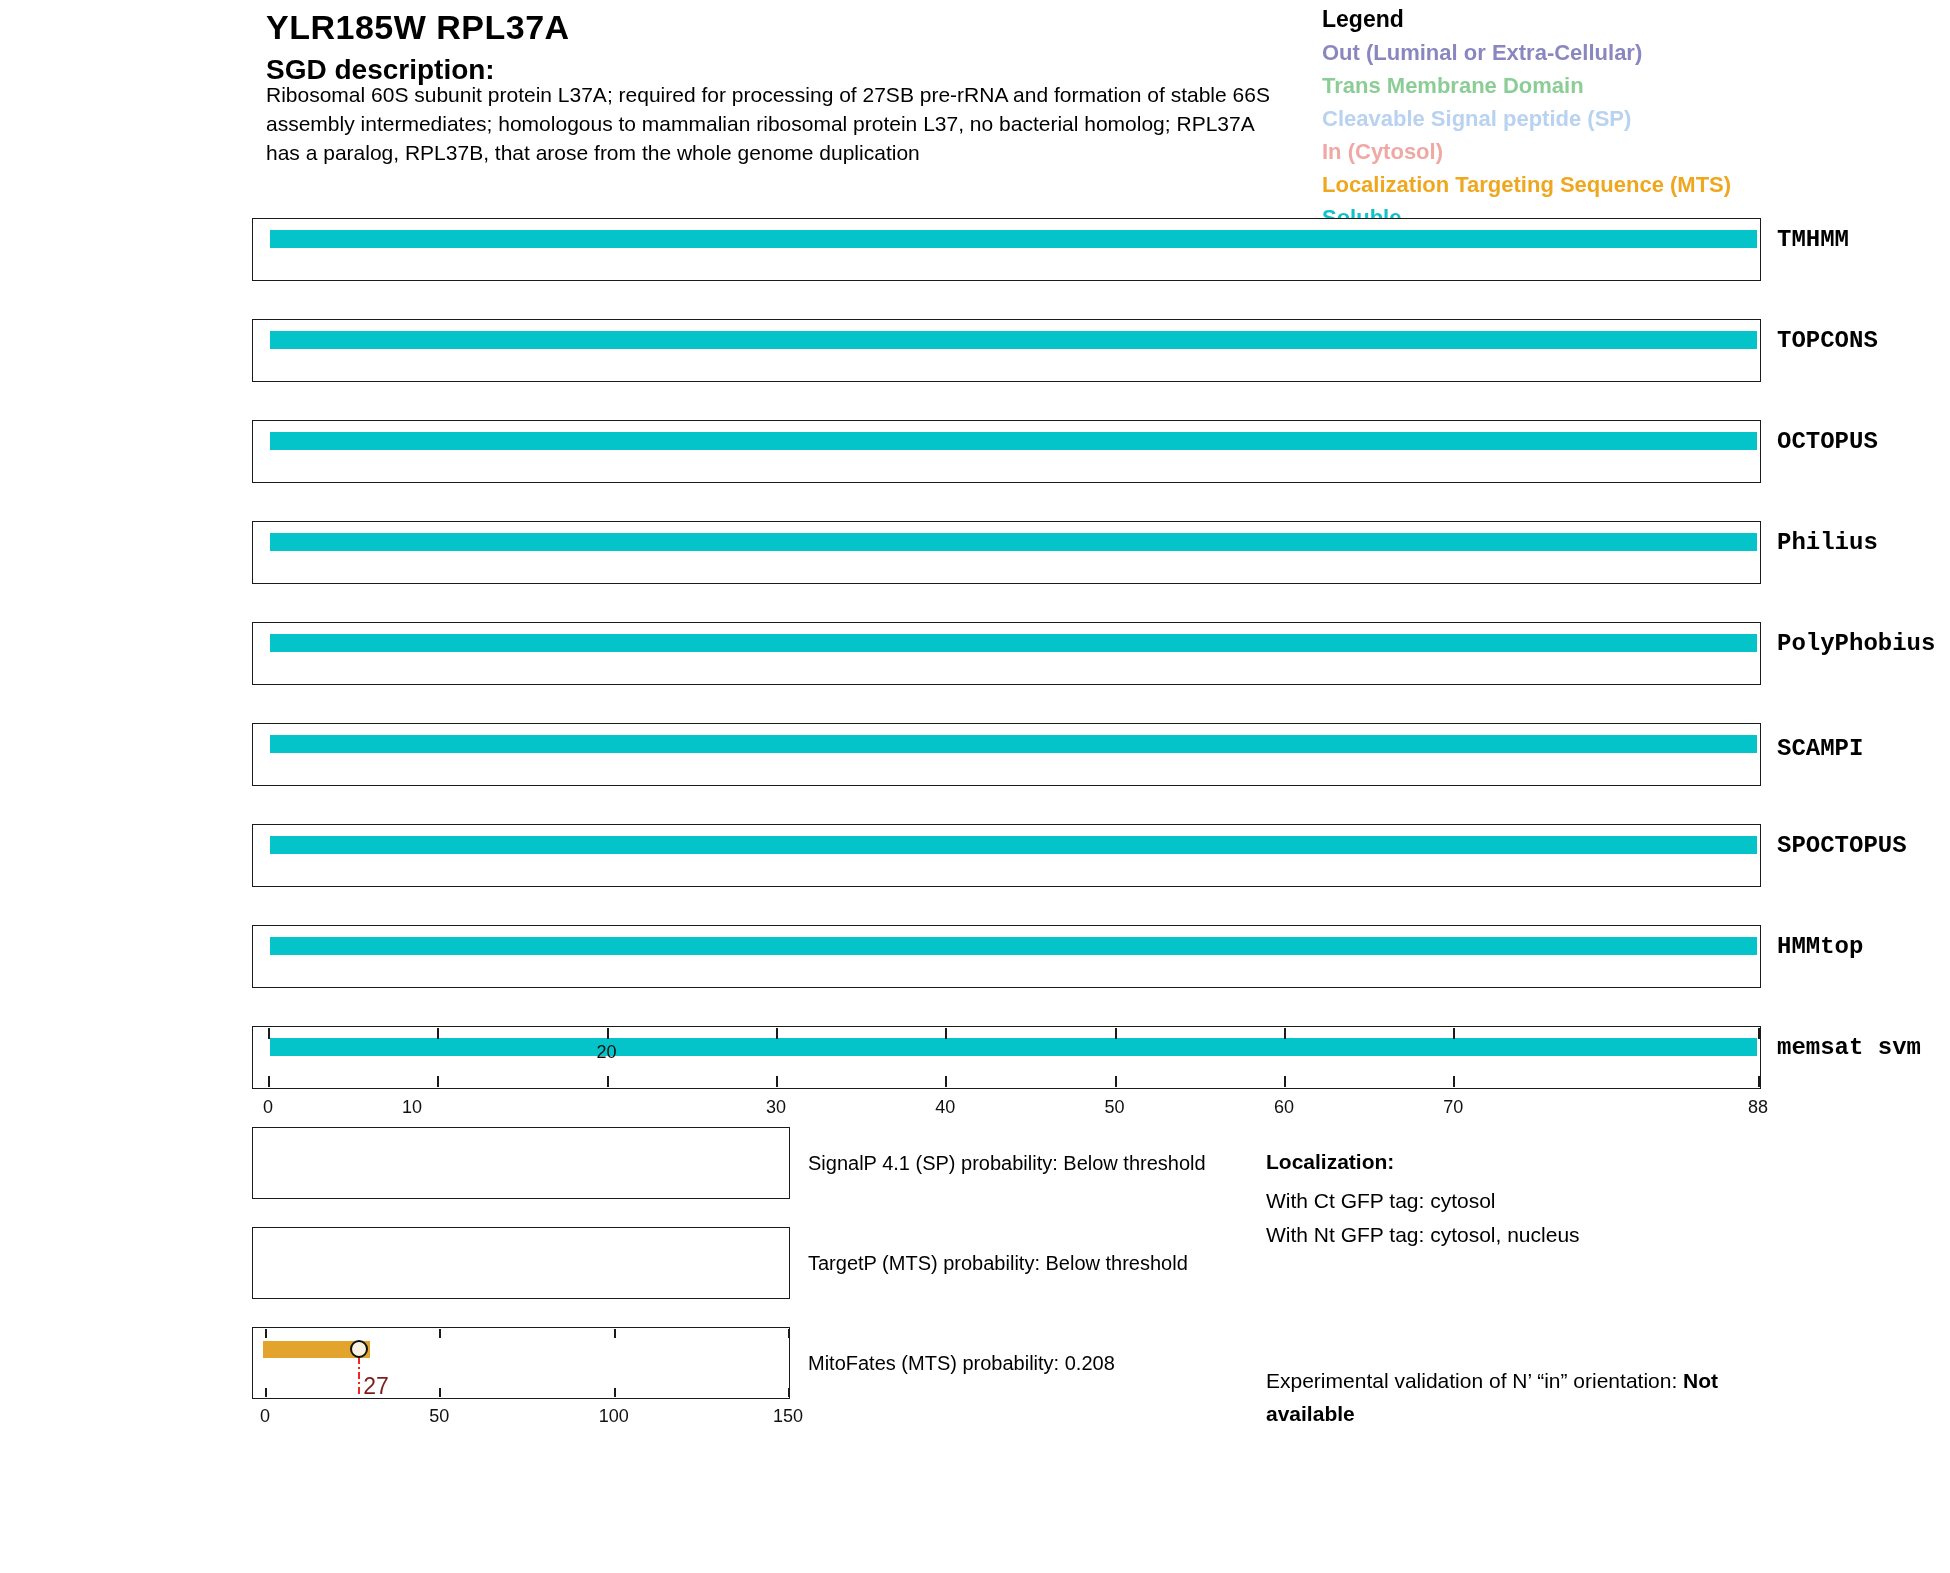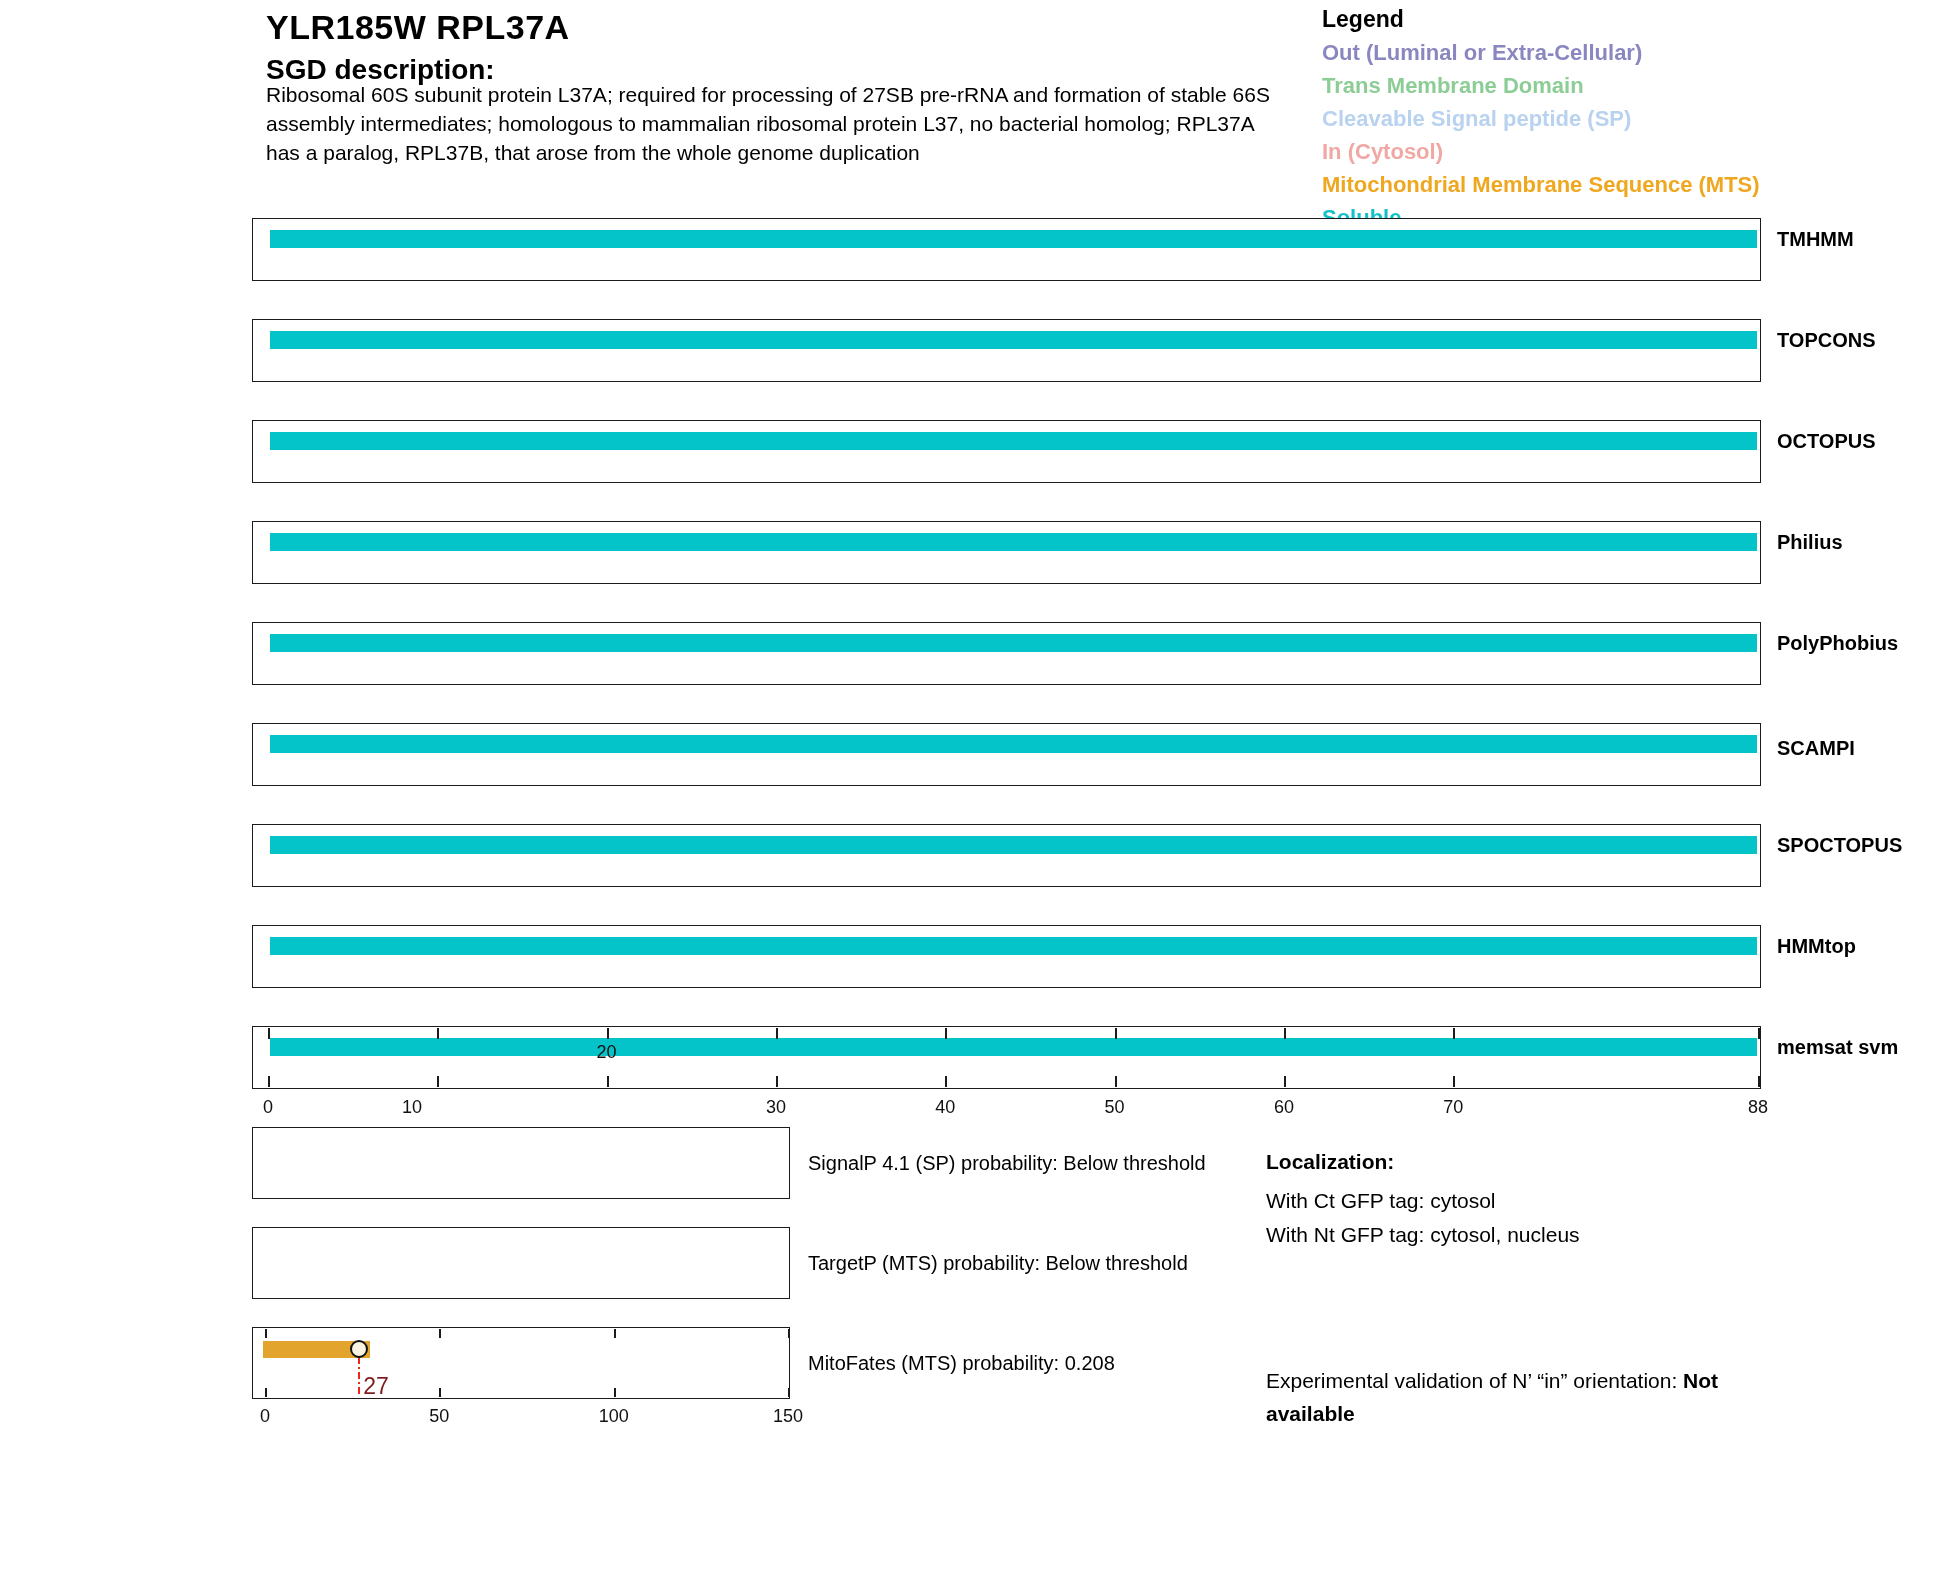--- a/index.html
+++ b/index.html
@@ -8,21 +8,21 @@
     font-family:"Liberation Sans", sans-serif;color:#000;
   }
   .abs{position:absolute;}
   .title{font-size:34px;font-weight:bold;letter-spacing:0.5px;}
   .sgd{font-size:28px;font-weight:bold;}
   .desc-line{font-size:21px;line-height:29px;white-space:nowrap;}
   .legend-title{font-size:23px;font-weight:bold;}
   .legend-item{font-size:22px;font-weight:bold;white-space:nowrap;}
   .track-box{position:absolute;border:1.6px solid #1b1b1b;background:#fff;box-sizing:border-box;}
   .soluble-bar{position:absolute;height:18px;}
-  .track-label{position:absolute;font-size:20px;font-weight:bold;white-space:nowrap;transform:translateY(-50%);}
+  .track-label{position:absolute;font-size:24px;font-weight:bold;white-space:nowrap;transform:translateY(-50%);font-family:Liberation Mono, monospace;}
   .tick{position:absolute;width:2px;background:#1b1b1b;}
   .axis-num{position:absolute;font-size:18px;color:#111;transform:translateX(-50%);white-space:nowrap;}
   .prob-label{position:absolute;font-size:20px;white-space:nowrap;transform:translateY(-50%);}
   .rc{position:absolute;font-size:21px;line-height:33px;}
   .rc b{font-weight:bold;}
   .mts-bar{position:absolute;height:17px;}
   .cleave-circle{position:absolute;width:14px;height:14px;border-radius:50%;border:2.5px solid #111;background:#faf3e2;box-sizing:content-box;}
   .cleave-line{position:absolute;width:2px;
     background:repeating-linear-gradient(to bottom,#f2241b 0px,#f2241b 7px,transparent 7px,transparent 10px,#f2241b 10px,#f2241b 12px,transparent 12px,transparent 15px);}
   .cleave-num{position:absolute;font-size:23px;}
@@ -40,21 +40,21 @@
       <div class="desc-line">has a paralog, RPL37B, that arose from the whole genome duplication</div>
     </div>
 
   <div class="abs" style="left:1322px;top:6px;">
     <div class="legend-title">Legend</div>
     <div id="legend-items">
         <div class="legend-item" style="color: rgb(138, 135, 192); margin-top: 7px;">Out (Luminal or Extra-Cellular)</div>
         <div class="legend-item" style="color: rgb(140, 205, 150); margin-top: 7px;">Trans Membrane Domain</div>
         <div class="legend-item" style="color: rgb(184, 210, 239); margin-top: 7px;">Cleavable Signal peptide (SP)</div>
         <div class="legend-item" style="color: rgb(240, 168, 165); margin-top: 7px;">In (Cytosol)</div>
-        <div class="legend-item" style="color: rgb(239, 167, 31); margin-top: 7px;">Mitochondrial Membrane Sequence (MTS)</div>
+        <div class="legend-item" style="color: rgb(239, 167, 31); margin-top: 7px;">Localization Targeting Sequence (MTS)</div>
         <div class="legend-item" style="color: rgb(20, 193, 200); margin-top: 7px;">Soluble</div>
       </div>
   </div>
 
   <div id="tracks">
       <div class="track-box" style="left: 252px; top: 218px; width: 1509px; height: 63px;"></div>
       <div class="soluble-bar" style="left: 270px; top: 230px; width: 1487px; height: 18px; background: rgb(4, 196, 201);"></div>
       <div class="track-label" style="left: 1777px; top: 239px;">TMHMM</div>
       <div class="track-box" style="left: 252px; top: 319px; width: 1509px; height: 63px;"></div>
       <div class="soluble-bar" style="left: 270px; top: 331px; width: 1487px; height: 18px; background: rgb(4, 196, 201);"></div>

